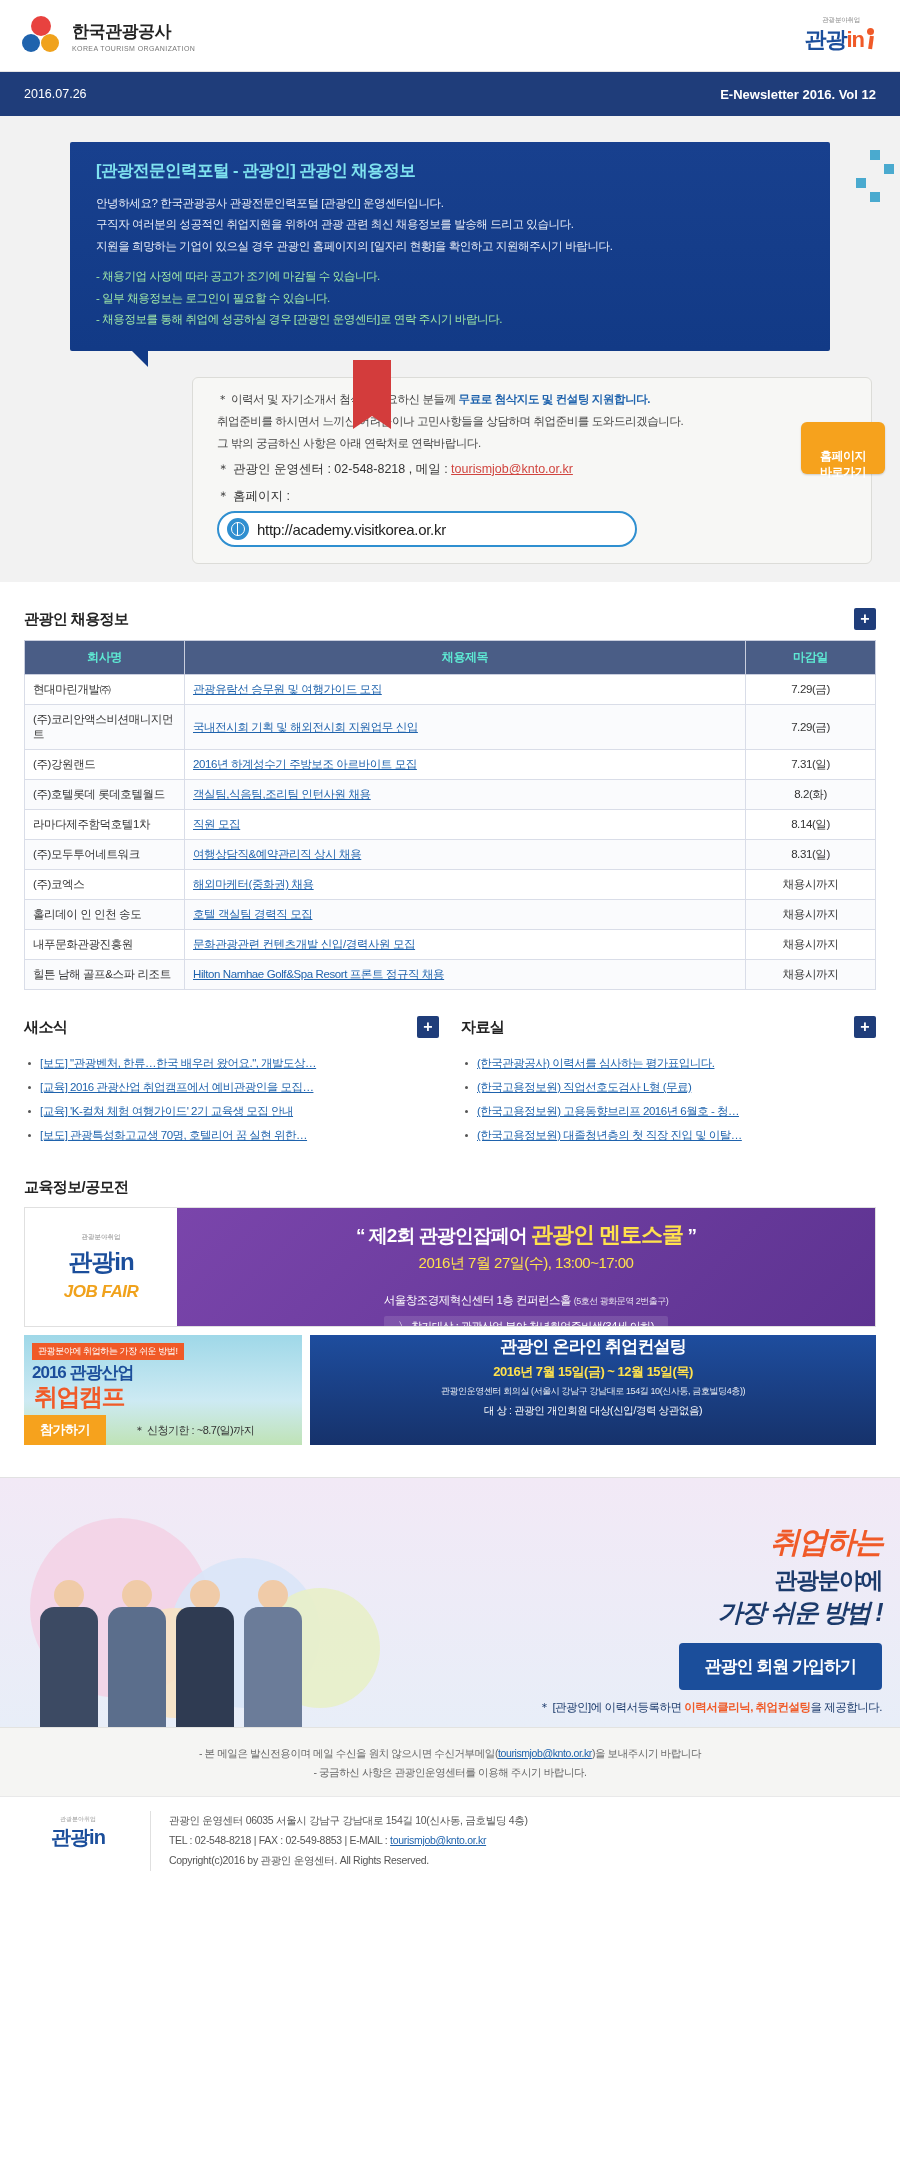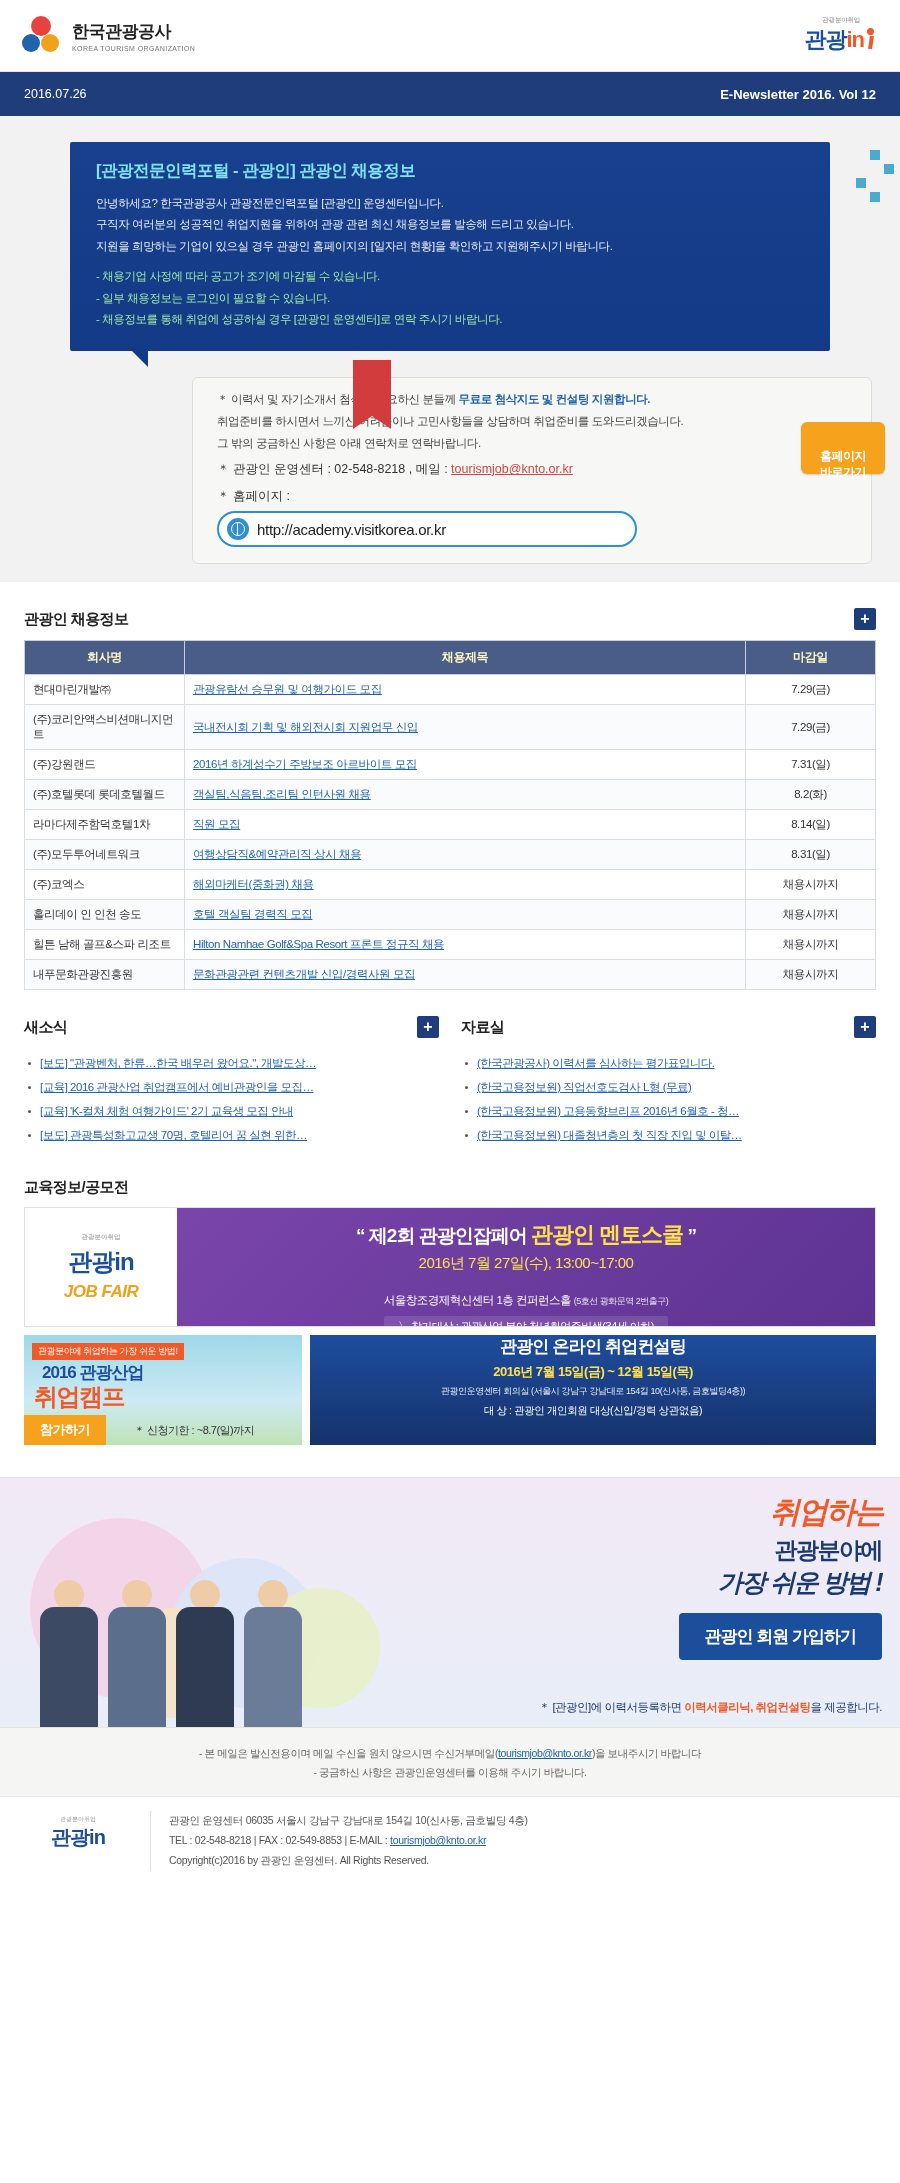--- a/index.html
+++ b/index.html
@@ -143,21 +143,21 @@
   }
   .sec-title { font-size:15px; font-weight:bold; color:#222; letter-spacing:-0.6px; }
   .plus {
     width:22px; height:22px; background:#1f3d7a; color:#fff;
     font-size:16px; line-height:21px; text-align:center; border-radius:2px;
     font-weight:bold; cursor:pointer;
   }
 
   table.jobs { width:100%; border-collapse:collapse; font-size:11.5px; }
   table.jobs th {
-    background:#4a5d86; color:#fef9c3; font-weight:bold; padding:8px 4px;
+    background:#4a5d86; color:#5eead4; font-weight:bold; padding:8px 4px;
     border:1px solid #c9cede; font-size:12px; letter-spacing:-0.4px;
   }
   table.jobs td {
     border:1px solid #d9dde8; padding:7px 8px; color:#333; letter-spacing:-0.4px;
   }
   table.jobs td.c { text-align:center; }
   table.jobs td.t a { color:#1f63ad; text-decoration:underline; }
   table.jobs tr:nth-child(even) td { background:#fafbfd; }
   .col1 { width:160px; }
   .col3 { width:130px; }
@@ -202,21 +202,21 @@
 
   .banner-row { display:flex; gap:8px; margin-top:8px; }
   .bn {
     height:110px; position:relative; overflow:hidden; color:#fff;
   }
   .bn-left { width:278px; background:linear-gradient(180deg,#9fd8e8 0%,#cdeaf3 60%,#bfe3b6 100%); }
   .bn-left .tag {
     position:absolute; left:8px; top:8px; background:#f05a28; color:#fff;
     font-size:9px; padding:2px 6px; letter-spacing:-0.4px;
   }
-  .bn-left .t1 { position:absolute; left:18px; top:26px; font-size:17px; font-weight:bold; color:#1b4e9b; letter-spacing:-1px; }
+  .bn-left .t1 { position:absolute; left:8px; top:26px; font-size:17px; font-weight:bold; color:#1b4e9b; letter-spacing:-1px; }
   .bn-left .t2 { position:absolute; left:10px; top:46px; font-size:24px; font-weight:bold; color:#f05a28; letter-spacing:-1.5px; }
   .bn-left .join {
     position:absolute; left:0; bottom:0; background:#f6a21d; color:#fff;
     font-size:13px; font-weight:bold; padding:6px 16px; letter-spacing:-0.5px;
   }
   .bn-left .due {
     position:absolute; left:110px; bottom:7px; font-size:11px; color:#333; letter-spacing:-0.5px;
   }
   .bn-right { flex:1; background:linear-gradient(180deg,#1e4d9e 0%, #16326b 100%); text-align:center; }
   .bn-right .r1 { font-size:17px; font-weight:bold; color:#fff; letter-spacing:-0.8px; }
@@ -236,21 +236,21 @@
   }
   .promo .person {
     position:absolute; bottom:0; width:58px;
   }
   .promo .person .head {
     width:30px; height:30px; border-radius:50%; background:#f0cba8; margin:0 auto;
   }
   .promo .person .body {
     height:120px; border-radius:14px 14px 0 0; margin-top:-3px;
   }
-  .promo .txt { position:absolute; right:18px; top:14px; text-align:right; }
+  .promo .txt { position:absolute; right:18px; top:44px; text-align:right; }
   .promo .t-big { font-size:30px; font-weight:bold; color:#f05a28; font-style:italic; letter-spacing:-2px; }
   .promo .t-mid { font-size:23px; font-weight:bold; color:#1b3a6b; letter-spacing:-1.5px; margin-top:2px; }
   .promo .t-mid2 { font-size:25px; font-weight:bold; color:#1b3a6b; font-style:italic; letter-spacing:-1.5px; }
   .promo .cta {
     display:inline-block; margin-top:14px; background:#1b4e9b; color:#fff;
     font-size:17px; font-weight:bold; padding:12px 26px; border-radius:4px; letter-spacing:-1px;
   }
   .promo .note {
     position:absolute; right:18px; bottom:12px; font-size:11.5px; color:#1b3a6b; letter-spacing:-0.5px;
   }
@@ -397,27 +397,27 @@
           <td>(주)코엑스</td>
           <td class="t"><a href="#">해외마케터(중화권) 채용</a></td>
           <td class="c">채용시까지</td>
         </tr>
         <tr>
           <td>홀리데이 인 인천 송도</td>
           <td class="t"><a href="#">호텔 객실팀 경력직 모집</a></td>
           <td class="c">채용시까지</td>
         </tr>
         <tr>
+          <td>내푸문화관광진흥원</td>
+          <td class="t"><a href="#">문화관광관련 컨텐츠개발 신입/경력사원 모집</a></td>
+          <td class="c">채용시까지</td>
+        </tr>
+        <tr>
           <td>힐튼 남해 골프&amp;스파 리조트</td>
           <td class="t"><a href="#">Hilton Namhae Golf&amp;Spa Resort 프론트 정규직 채용</a></td>
-          <td class="c">채용시까지</td>
-        </tr>
-        <tr>
-          <td>내푸문화관광진흥원</td>
-          <td class="t"><a href="#">문화관광관련 컨텐츠개발 신입/경력사원 모집</a></td>
           <td class="c">채용시까지</td>
         </tr>
       </tbody>
     </table>
 
     <div class="two-col">
       <div>
         <div class="sec-head">
           <div class="sec-title">새소식</div>
           <div class="plus">+</div>

